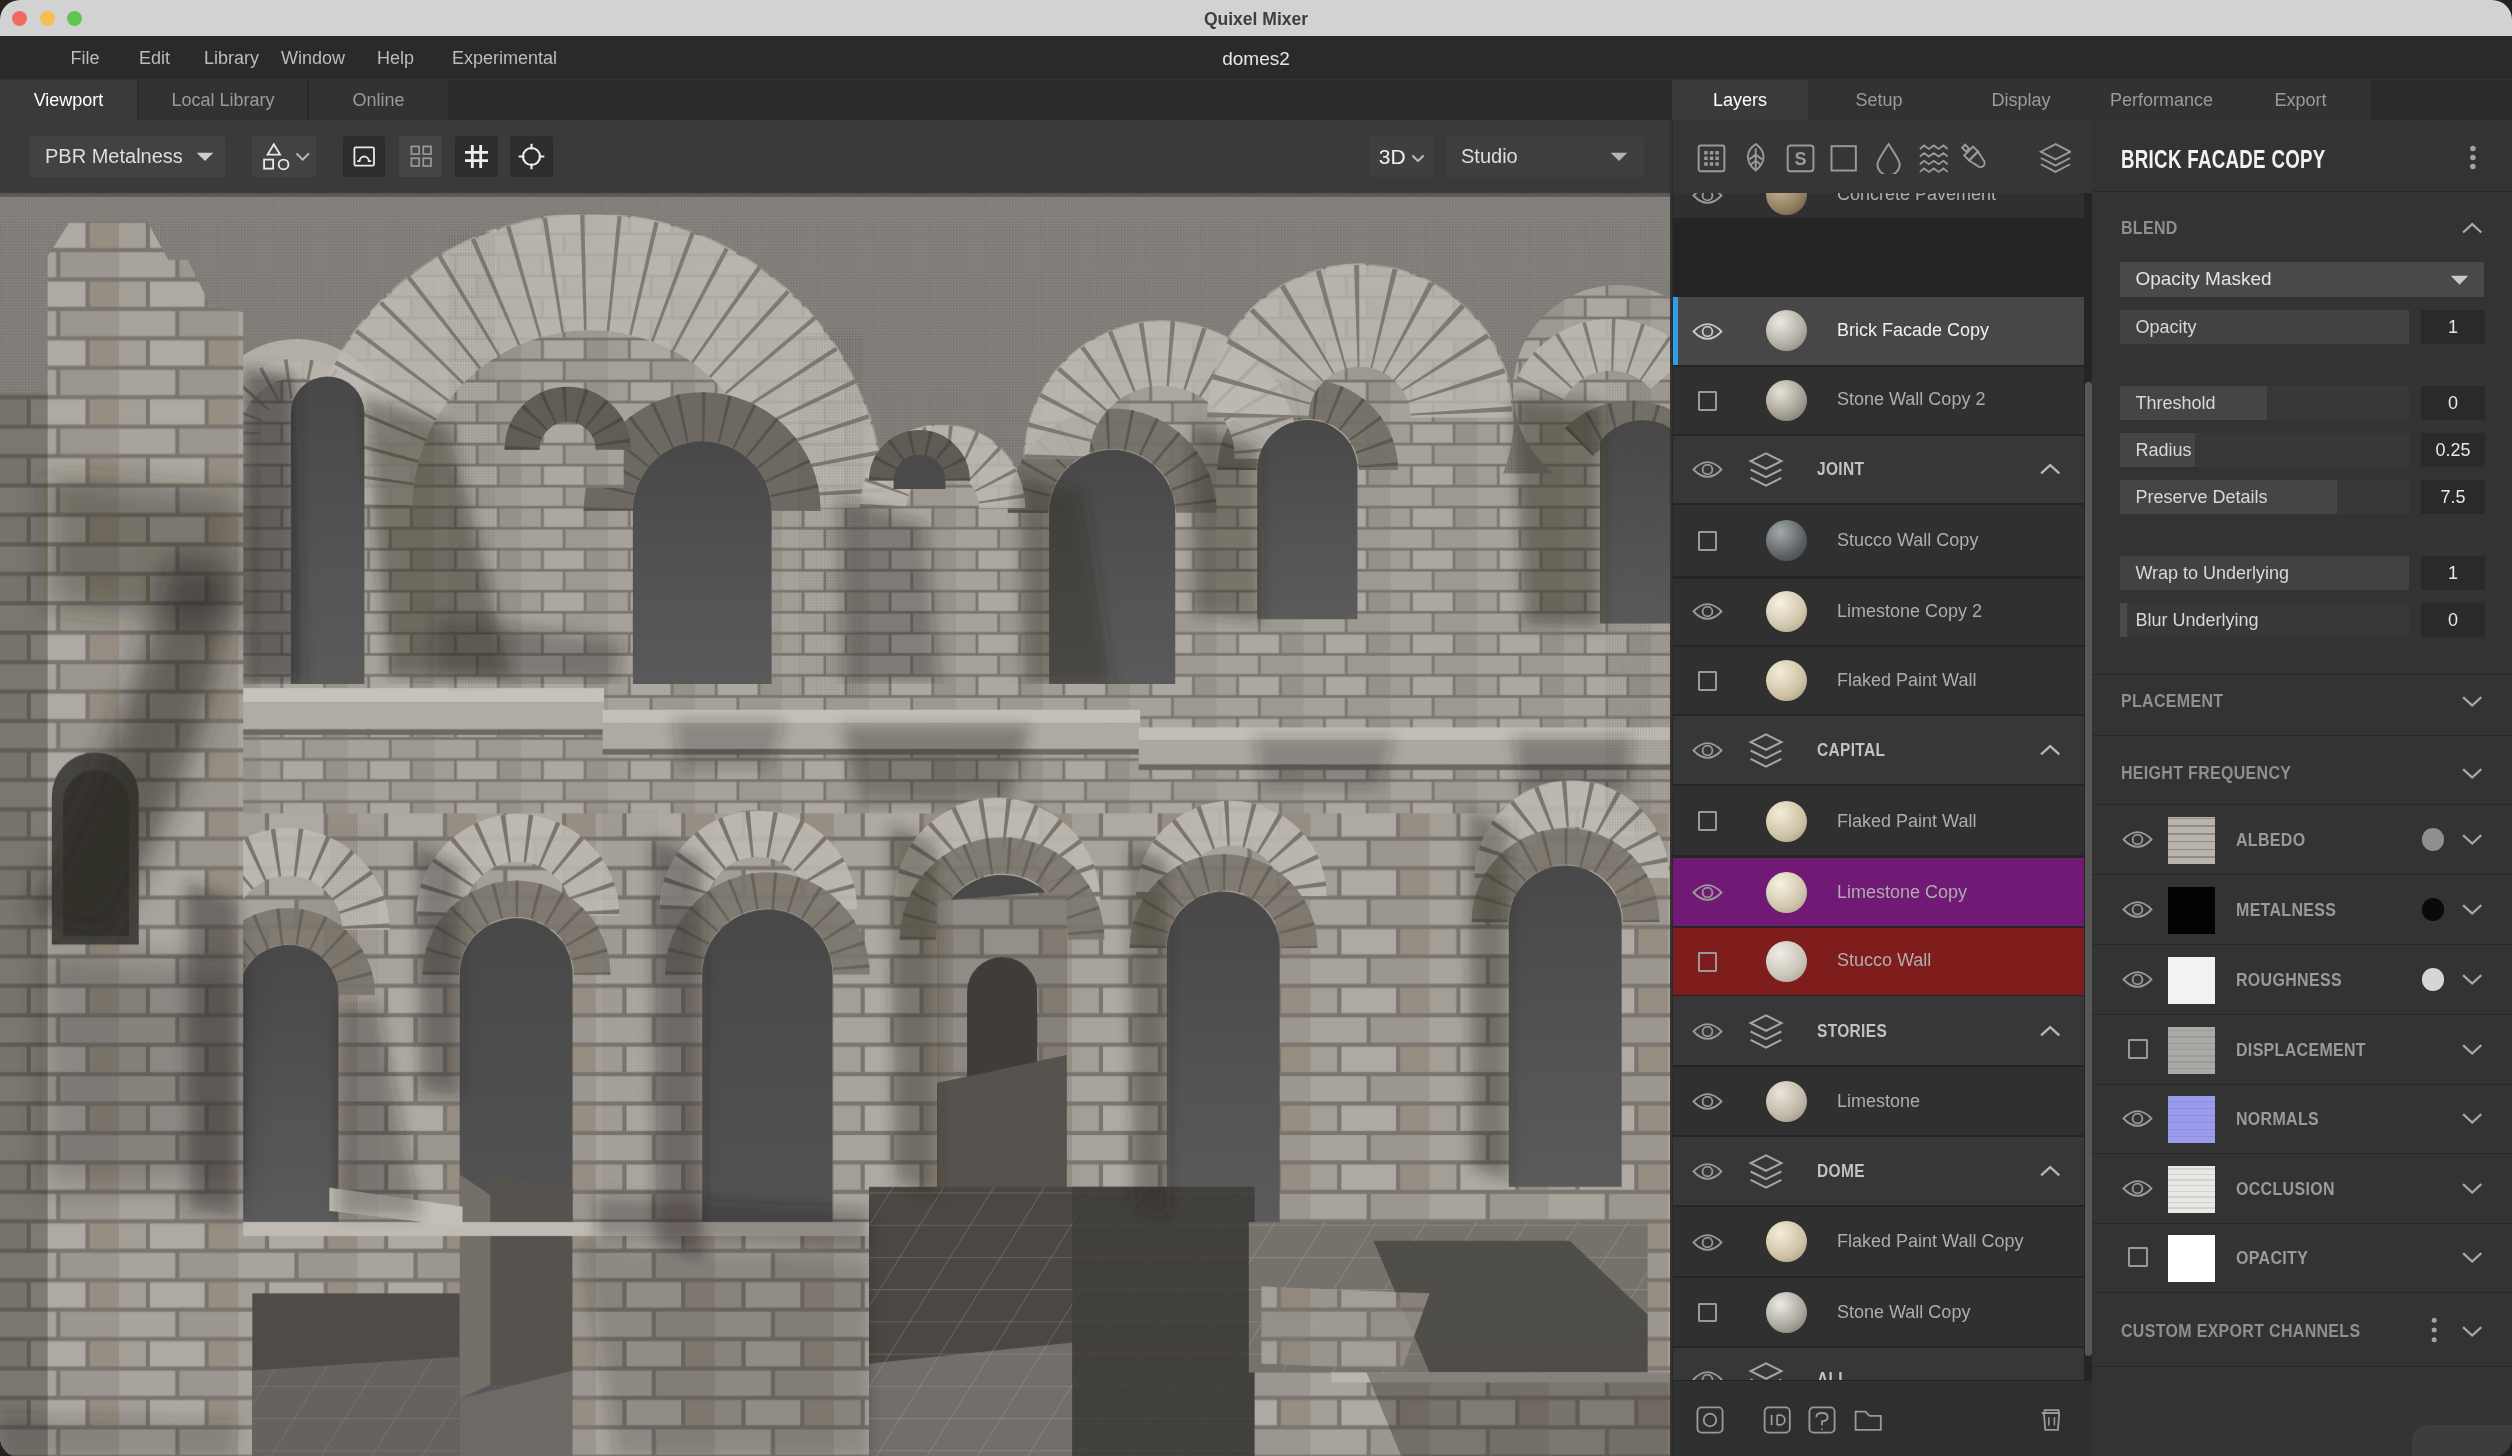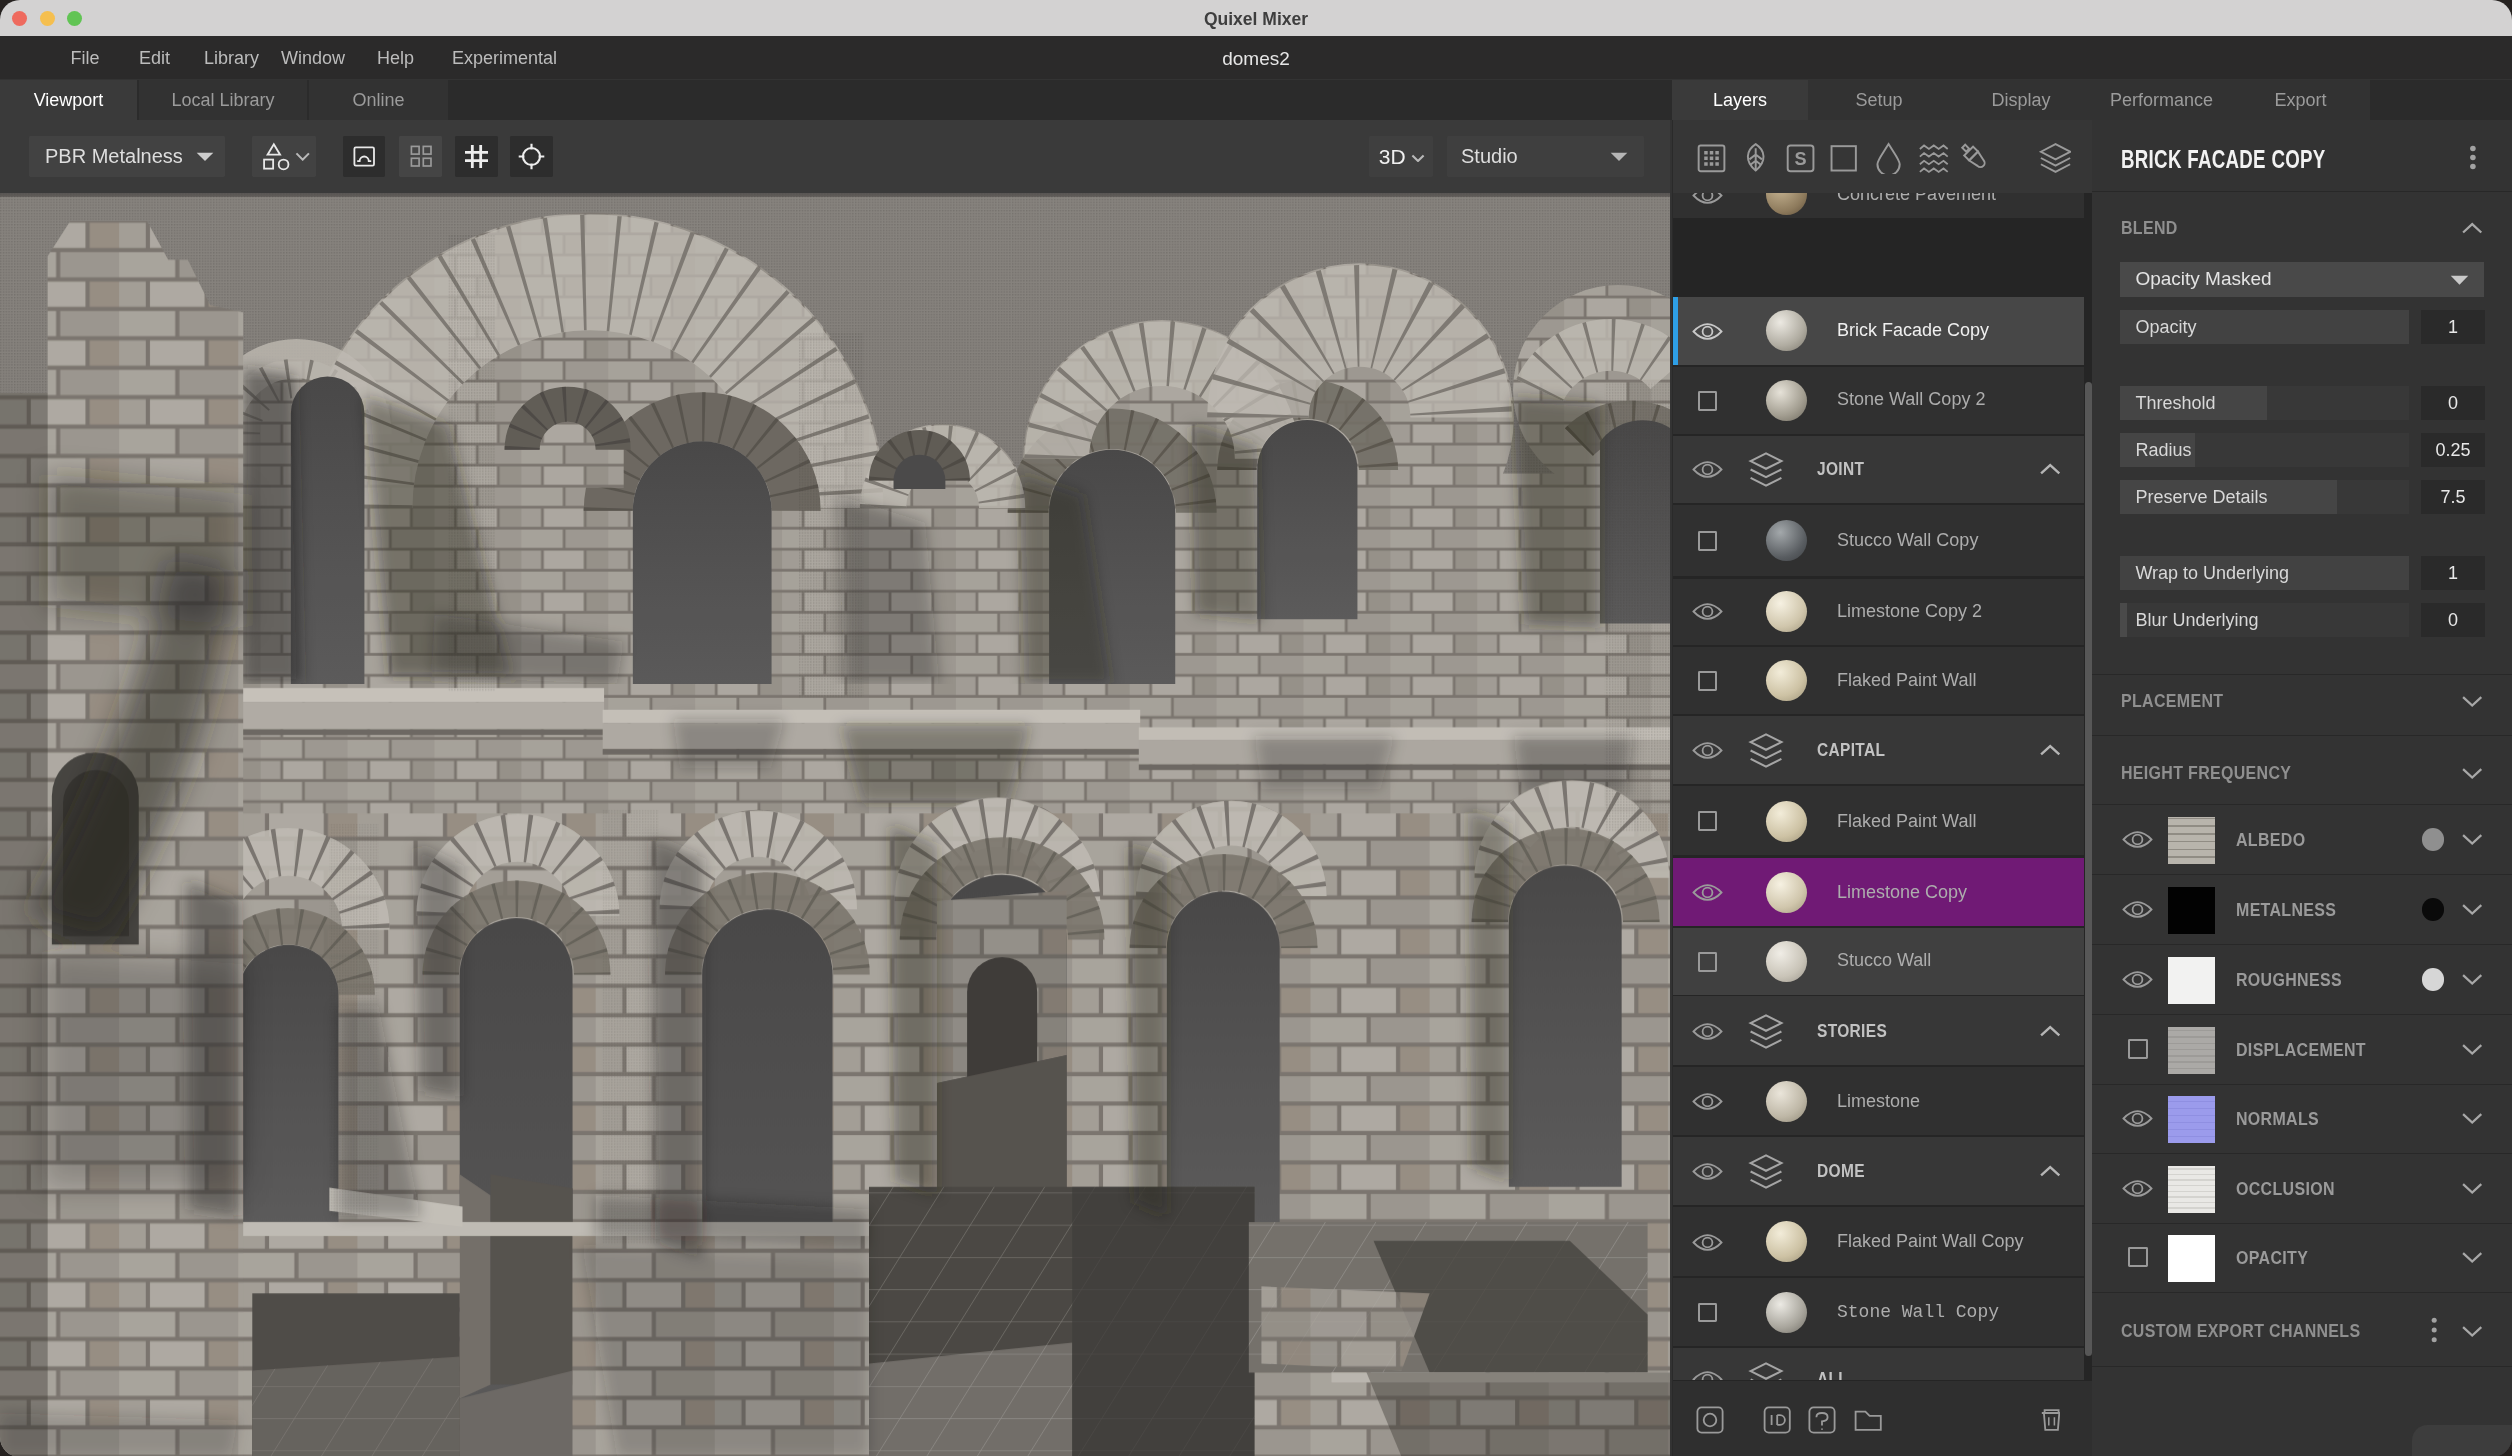--- a/index.html
+++ b/index.html
@@ -261,21 +261,21 @@
 
     <div class="lrow" style="top:665px; height:68px; background:#701a75;">
       <svg class="abs" style="left:19px; top:24px;" width="31" height="21" viewBox="0 0 44 30">
           <path d="M2 15 Q22 -6 42 15 Q22 36 2 15 Z" fill="none" stroke="#9a9a9a" stroke-width="2.6"></path>
           <circle cx="22" cy="15" r="7" fill="none" stroke="#9a9a9a" stroke-width="2.6"></circle>
         </svg>
       <div class="sphere" style="left:93px; top:14px; background:radial-gradient(circle at 35% 30%, #f6f1e2, #d0c6ac 60%, #a0967c);"></div>
       <div class="rowtext" style="top:24px;">Limestone Copy</div>
     </div>
 
-    <div class="lrow" style="top:735px; height:67px; background:#404040;">
+    <div class="lrow" style="top:735px; height:67px; background:#7f1d1d;">
       <div class="abs" style="left:24.5px; top:24px; width:19.6px; height:19.6px; border:2.1px solid #9a9a9a; border-radius:1.4px;"></div>
       <div class="sphere" style="left:93px; top:12.6px; background:radial-gradient(circle at 35% 30%, #f0ede6, #c9c4b8 60%, #9a958a);"></div>
       <div class="rowtext" style="top:22.4px;">Stucco Wall</div>
     </div>
 
     <div class="lrow" style="top:803px; height:69px; background:#373737;">
       <svg class="abs" style="left:19px; top:24.5px;" width="31" height="21" viewBox="0 0 44 30">
           <path d="M2 15 Q22 -6 42 15 Q22 36 2 15 Z" fill="none" stroke="#9a9a9a" stroke-width="2.6"></path>
           <circle cx="22" cy="15" r="7" fill="none" stroke="#9a9a9a" stroke-width="2.6"></circle>
         </svg>
@@ -317,21 +317,21 @@
 
     <div class="lrow" style="top:1014px; height:69px; background:#303030;">
       <svg class="abs" style="left:19px; top:24.5px;" width="31" height="21" viewBox="0 0 44 30">
           <path d="M2 15 Q22 -6 42 15 Q22 36 2 15 Z" fill="none" stroke="#9a9a9a" stroke-width="2.6"></path>
           <circle cx="22" cy="15" r="7" fill="none" stroke="#9a9a9a" stroke-width="2.6"></circle>
         </svg>
       <div class="sphere" style="left:93px; top:14px; background:radial-gradient(circle at 35% 30%, #f2ecd9, #cdc2a4 60%, #9c9277);"></div>
       <div class="rowtext" style="top:24px;">Flaked Paint Wall Copy</div>
     </div>
 
-    <div class="lrow" style="top:1085px; height:68px; background:#303030;font-family:Liberation Mono, monospace;">
+    <div class="lrow" style="top:1085px; height:68px; background:#303030;">
       <div class="abs" style="left:24.5px; top:24.5px; width:19.6px; height:19.6px; border:2.1px solid #9a9a9a; border-radius:1.4px;"></div>
       <div class="sphere" style="left:93px; top:14px; background:radial-gradient(circle at 35% 30%, #eceae4, #a8a59c 60%, #6f6c64);"></div>
       <div class="rowtext" style="top:24px;">Stone Wall Copy</div>
     </div>
 
     <div class="lrow" style="top:1155px; height:32px; background:#373737; overflow:hidden;">
       <svg class="abs" style="left:19px; top:21px;" width="31" height="21" viewBox="0 0 44 30">
           <path d="M2 15 Q22 -6 42 15 Q22 36 2 15 Z" fill="none" stroke="#9a9a9a" stroke-width="2.6"></path>
           <circle cx="22" cy="15" r="7" fill="none" stroke="#9a9a9a" stroke-width="2.6"></circle>
         </svg>

